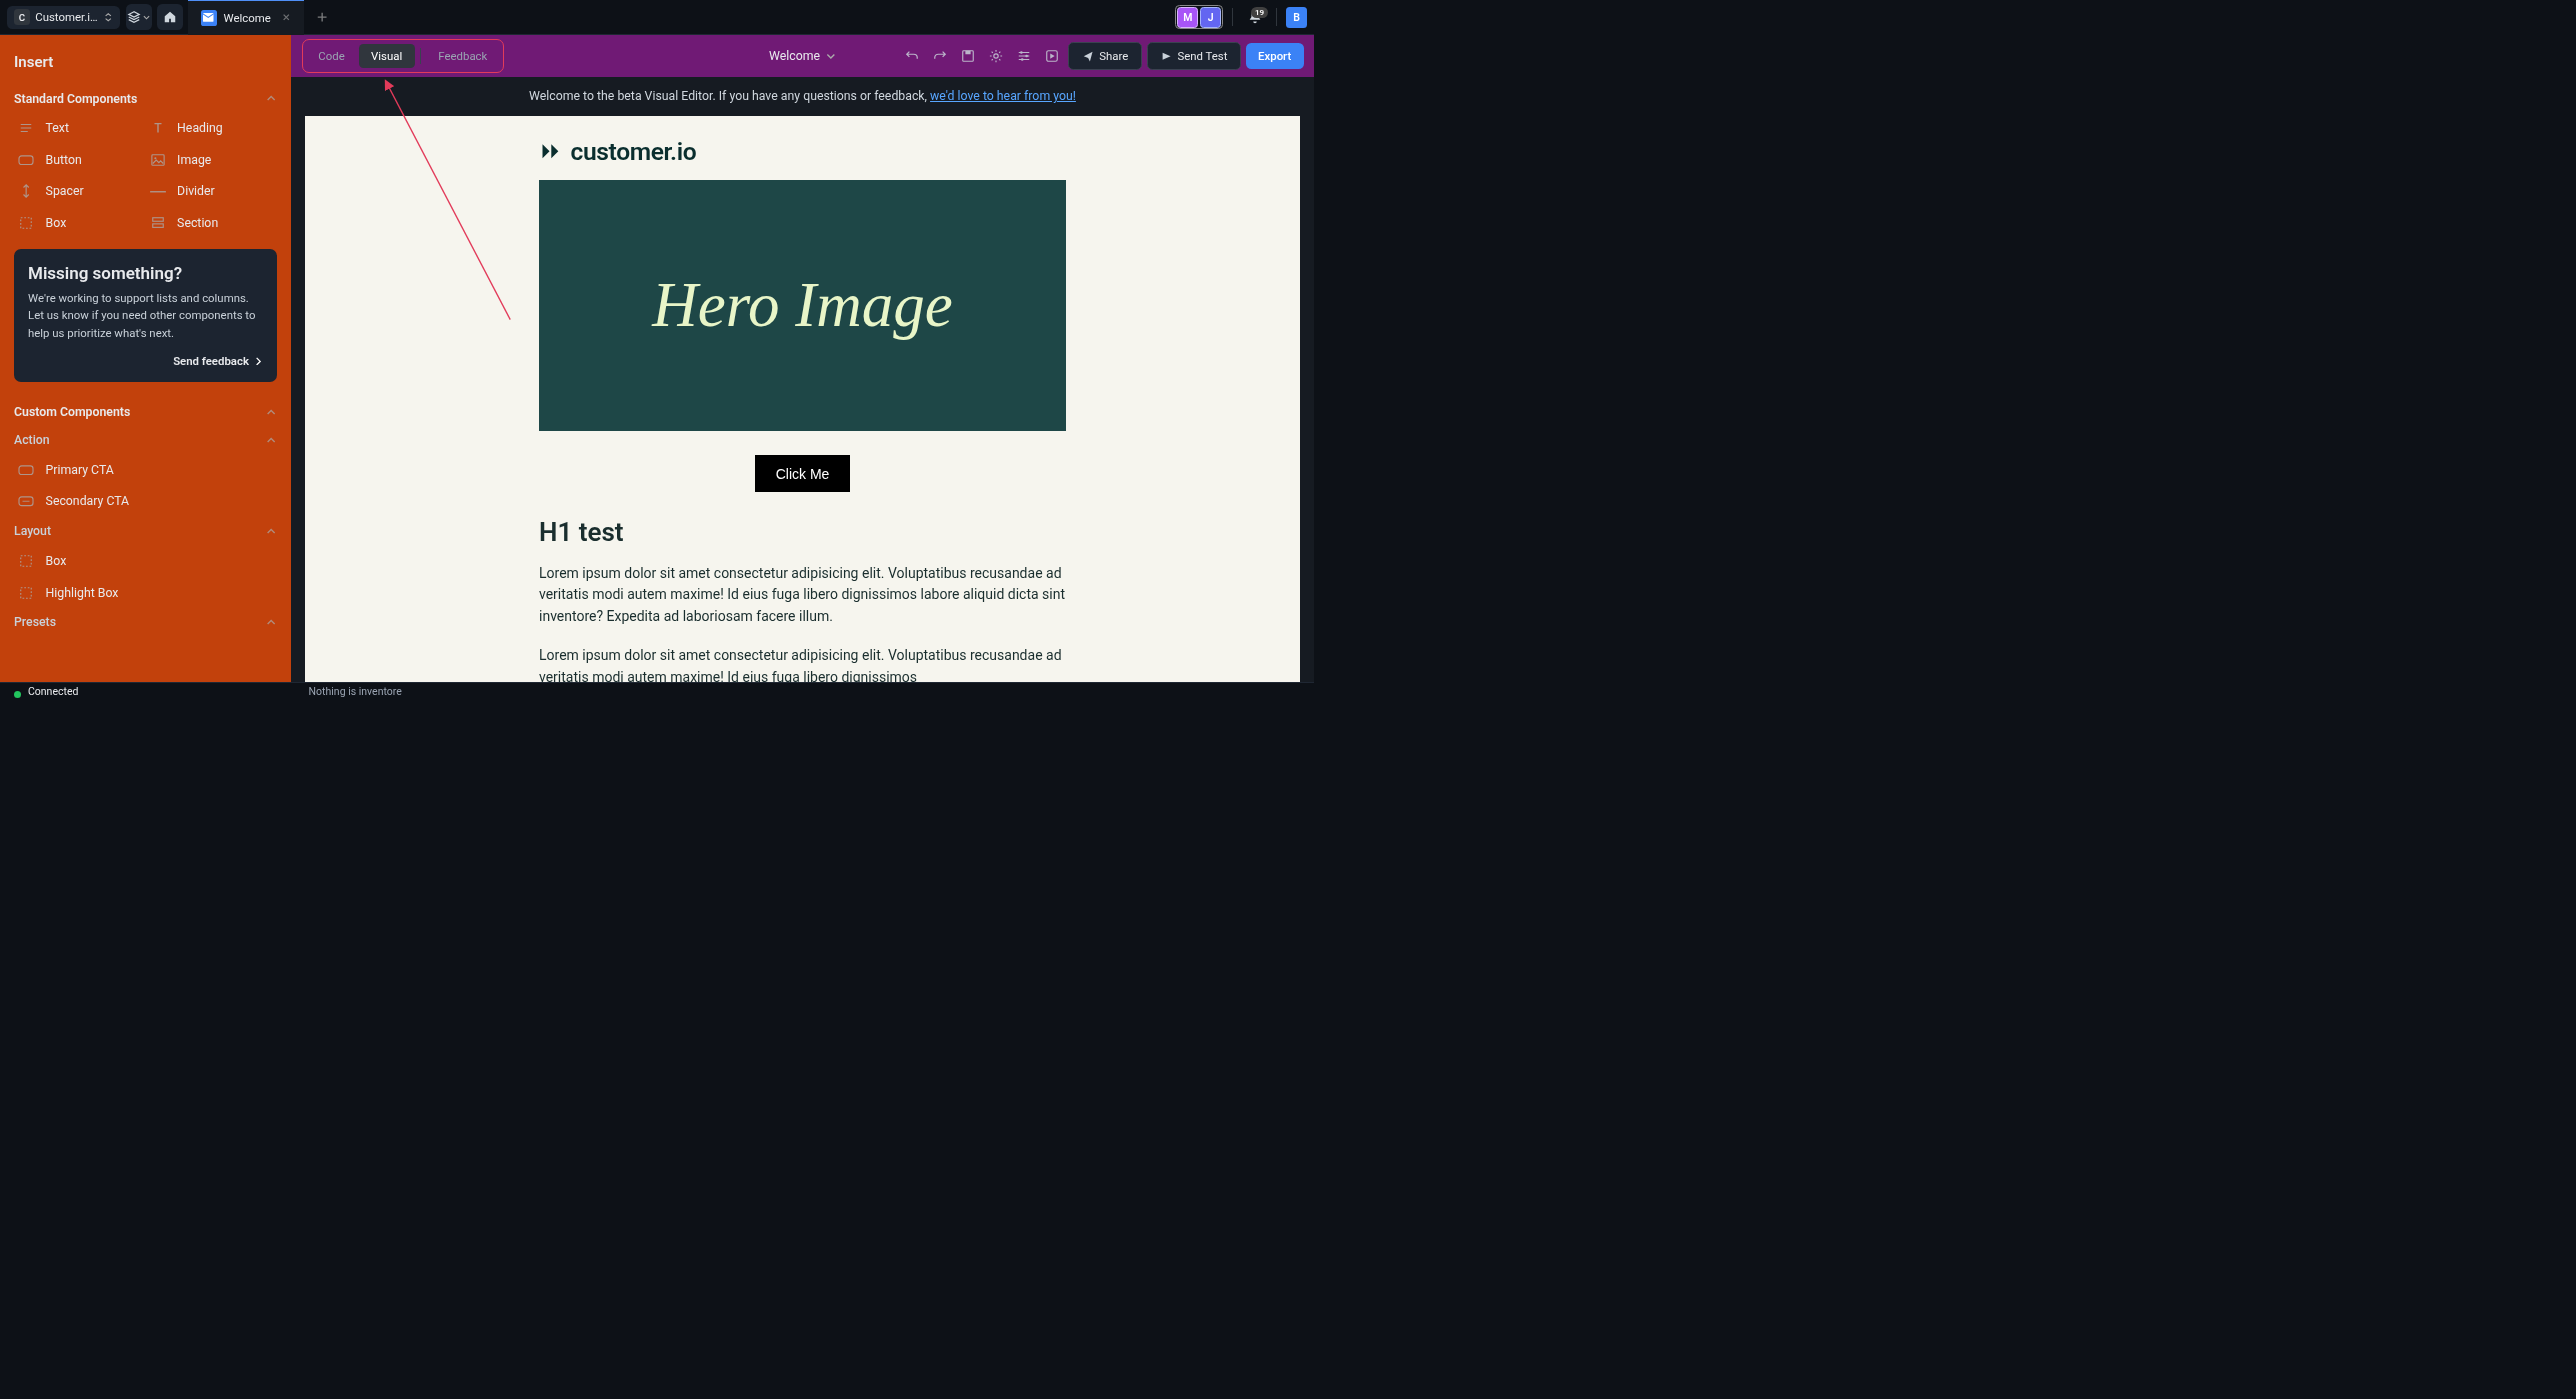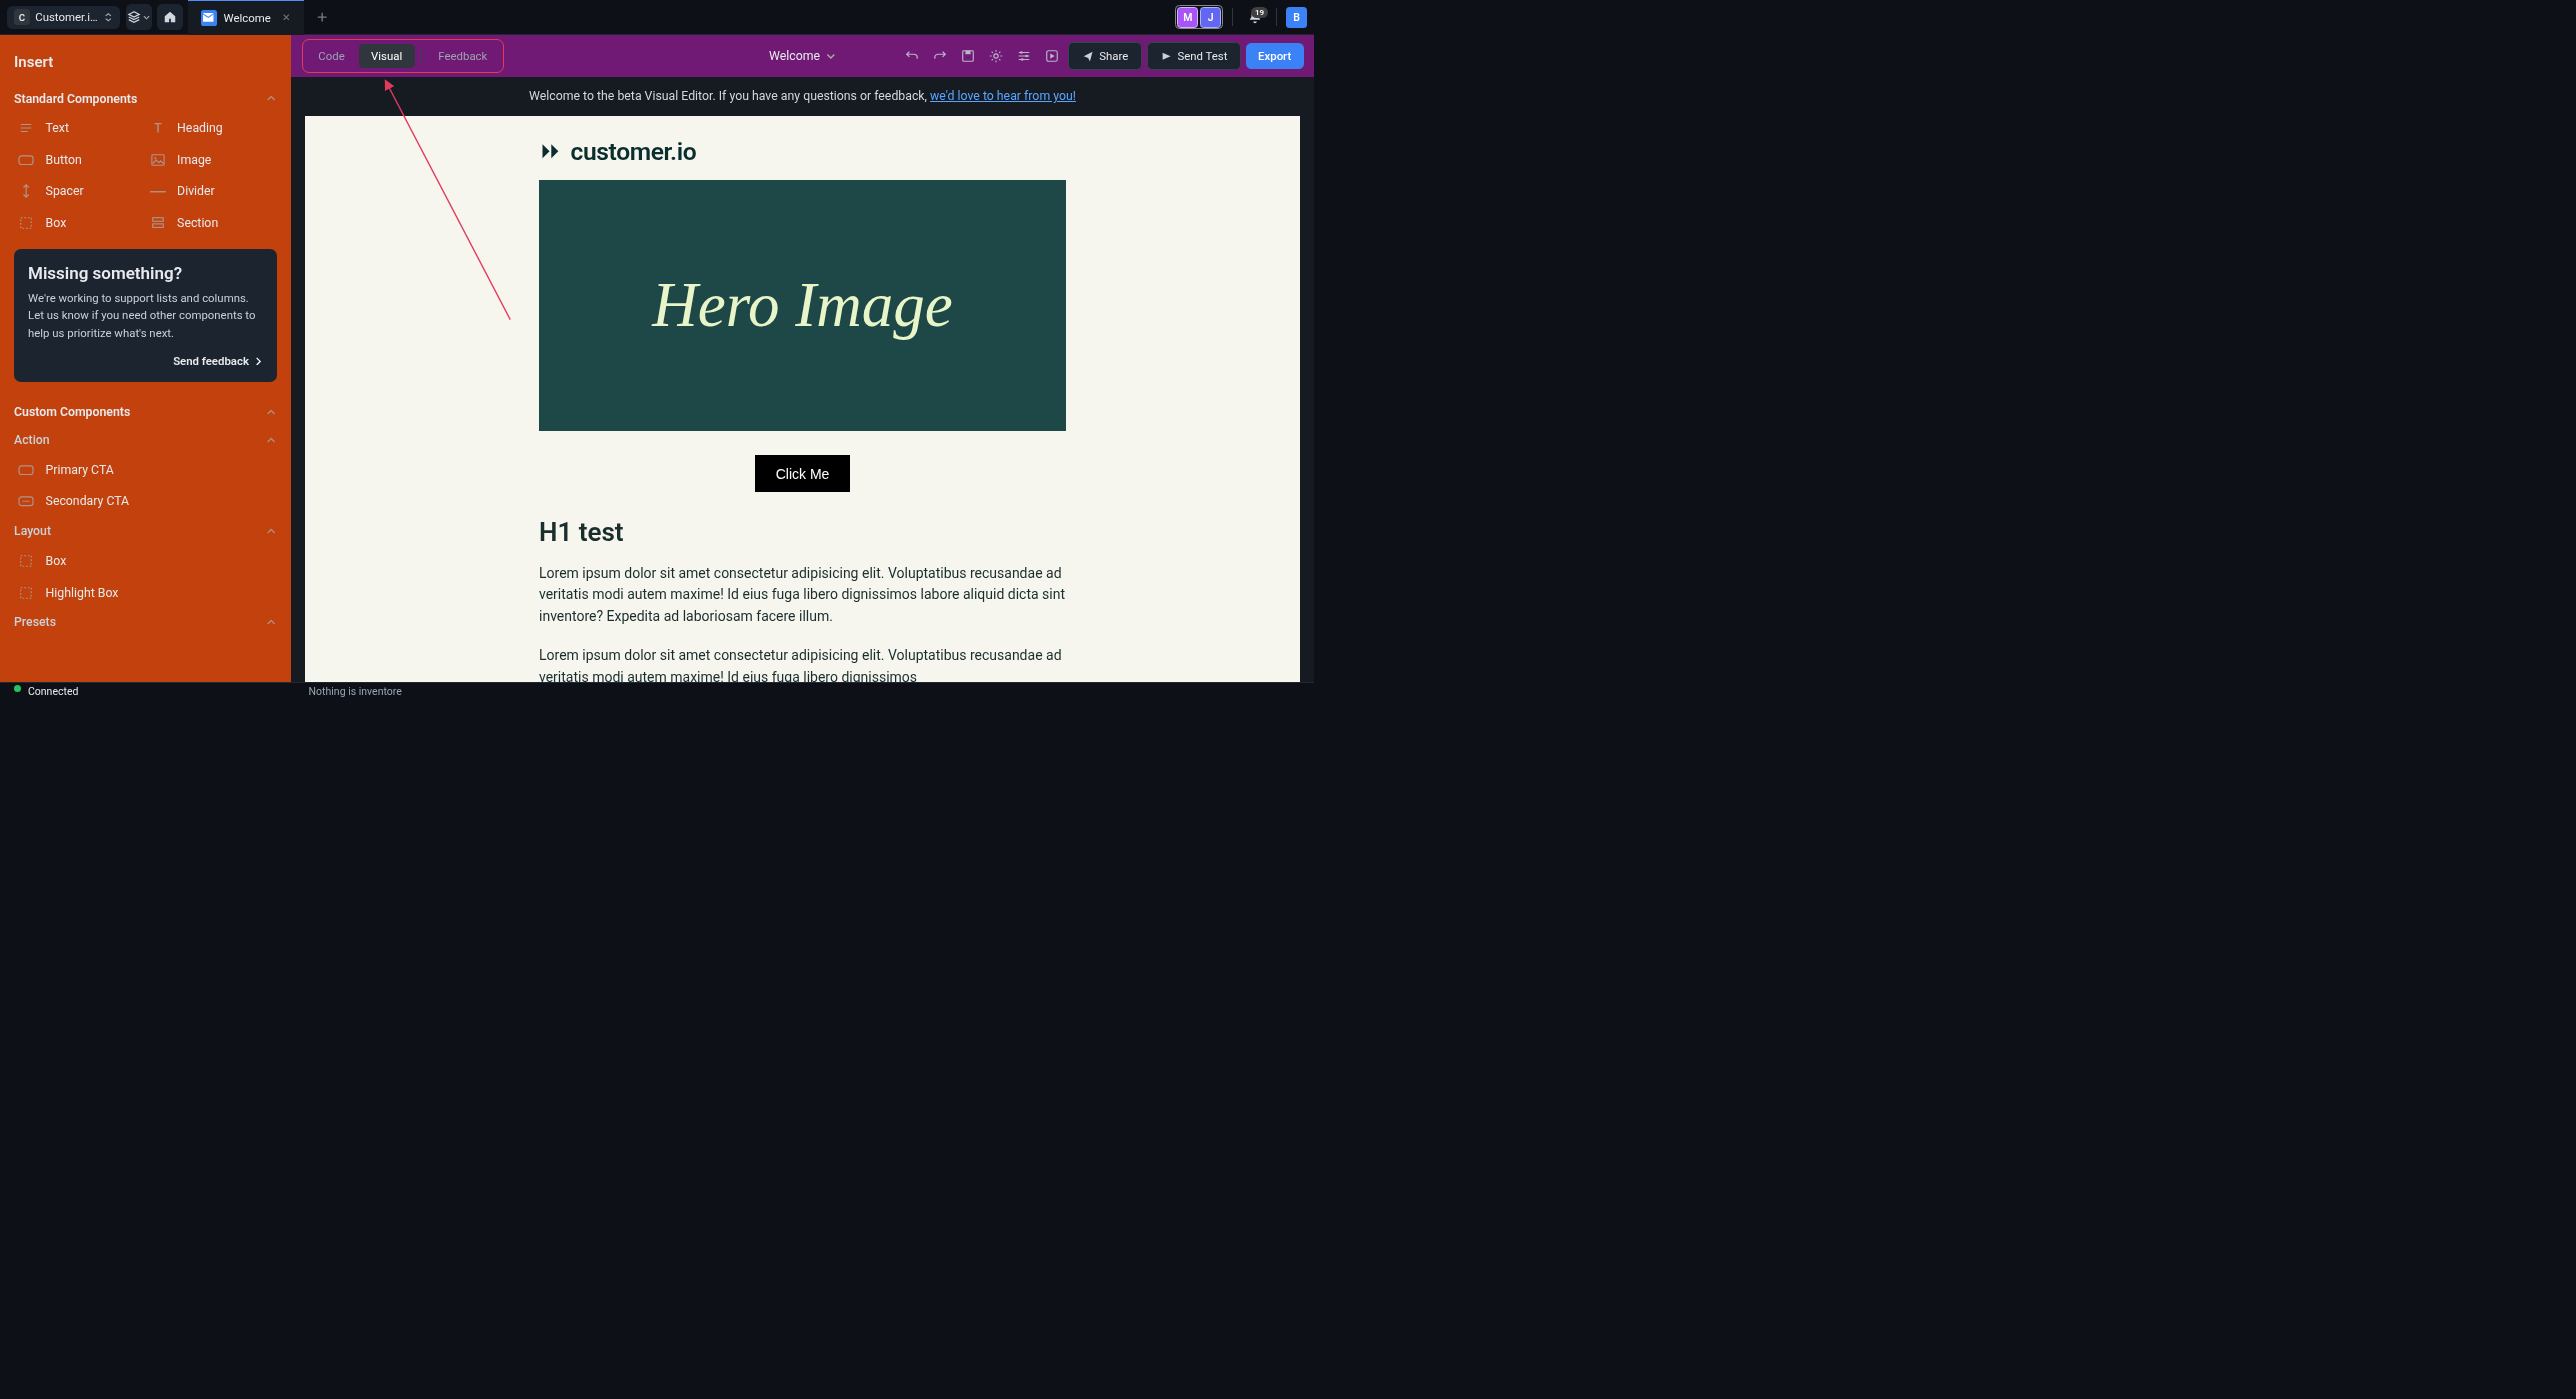--- a/index.html
+++ b/index.html
@@ -188,21 +188,21 @@
       pointer-events:none;
       z-index:50;
     }
     
     
     .statusbar {
       height:17.6px; background:#0d1117;
       display:flex; align-items:center;
       font-size:10.5px; border-top:0.9px solid #1f2733;
     }
-    .status-left { width:291px; padding-left:14px; display:flex; align-items:flex-start; gap:7px; }
+    .status-left { width:291px; padding-left:14px; display:flex; align-items:flex-end; gap:7px; }
     .status-dot { width:7px; height:7px; border-radius:50%; background:#22c55e; }
     .status-center { padding-left:17.6px; color:#9aa4b2; }
     
     svg { display:block; }
   </style>
 </head>
 <body>
 
 <div class="topbar">
   <div class="project-chip">

